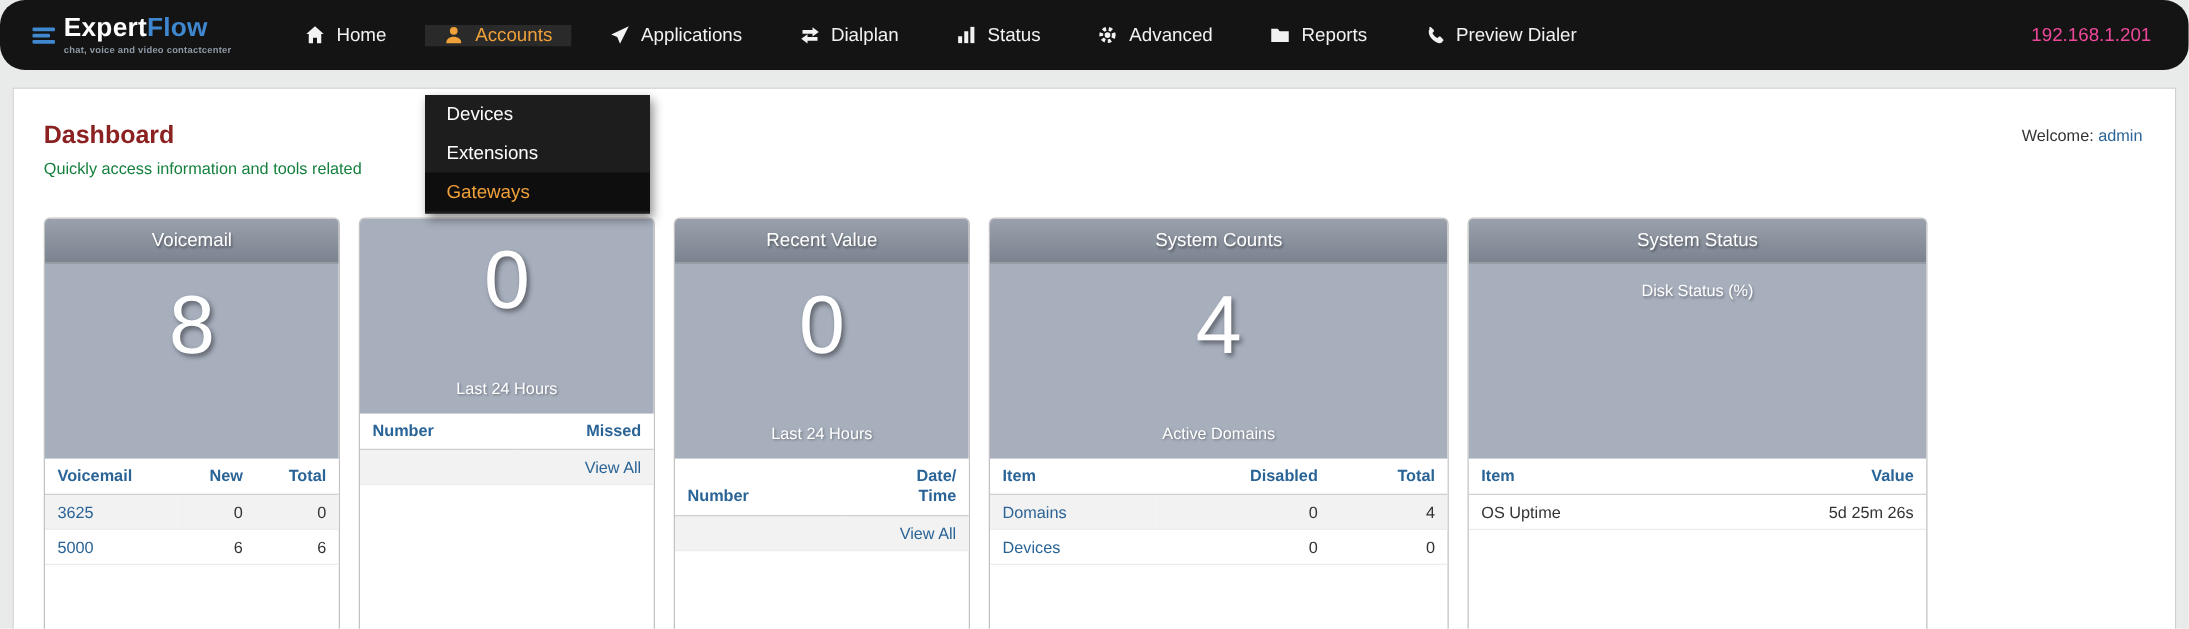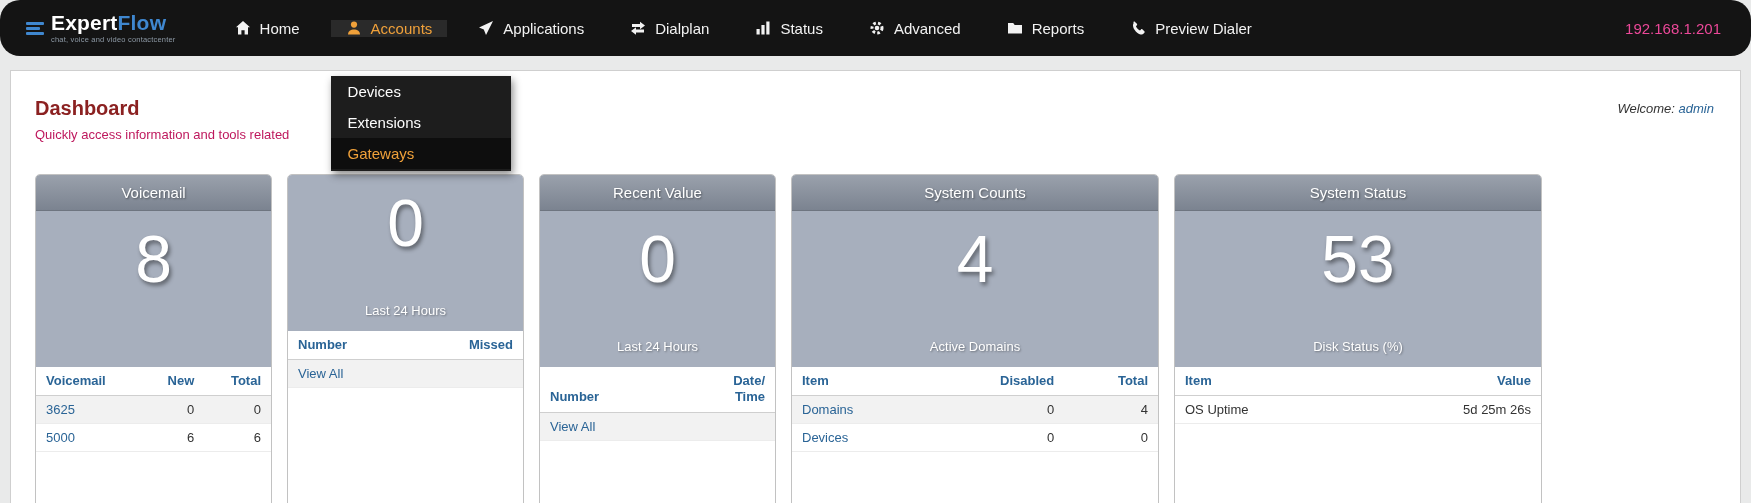--- a/index.html
+++ b/index.html
@@ -10,39 +10,39 @@
   
   .navbar { height:56px; background:#141414; display:flex; align-items:center; color:#fff; padding:0 30px 0 26px; position:relative; z-index:50;border-radius:20px; }
   .logo { display:flex; align-items:center; margin-right:44px; gap:7px; }
   .logo-icon { width:18px; height:18px; display:flex; flex-direction:column; justify-content:center; gap:2px; }
   .logo-icon span { display:block; height:3px; background:#3f87cf; border-radius:1px; }
   .logo-icon span:nth-child(2){ width:80%; }
   .logo-text-wrap { display:flex; flex-direction:column; line-height:1; }
   .logo-main { font-size:21px; font-weight:bold; letter-spacing:0.2px; }
   .logo-main .p1 { color:#ffffff; }
   .logo-main .p2 { color:#3f87cf; }
-  .logo-tagline { font-size:7.5px; color:#8d99a5; margin-top:3px; letter-spacing:0.2px; }
+  .logo-tagline { font-size:7.5px; color:#8d99a5; margin-top:3px; letter-spacing:0.2px;font-weight:bold; }
 
   .nav-items { display:flex; align-items:stretch;gap:16px; }
   .nav-item { display:flex; align-items:center; gap:9px; padding:0 15px; font-size:15px; color:#f2f2f2; cursor:pointer; position:relative; }
   .nav-item svg { width:16px; height:16px; fill:currentColor; }
   .nav-item.active { background:#2a2a2a; color:#f0a13a; }
 
   .server { margin-left:auto; display:flex; align-items:center; font-size:15px; color:#ec4899; }
 
   
   .dropdown { position:absolute; top:56px; left:0; width:180px; background:#1d1d1d; box-shadow:2px 4px 8px rgba(0,0,0,0.45); z-index:60; padding-bottom:2px; }
   .dropdown-item { display:block; padding:7px 17px; font-size:15px; color:#fdfdfd; cursor:pointer; }
   .dropdown-item.highlighted { background:#0e0e0e; color:#f0a13a; }
 
   
   .panel { position:relative; margin:14px 10px 0; background:#fff; border:1px solid #cfcfcf; min-height:520px; padding:26px 24px 20px; }
   .page-title { font-size:20px; font-weight:bold; color:#8b2121; }
-  .page-subtitle { font-size:13px; color:#be185d; margin-top:7px; }
-  .welcome { position:absolute; top:30px; right:26px; font-size:13px; color:#333;font-style:italic; }
+  .page-subtitle { font-size:13px; color:#15803d; margin-top:7px; }
+  .welcome { position:absolute; top:30px; right:26px; font-size:13px; color:#333; }
   .welcome a { color:#2a6496; }
 
   
   .cards { display:flex; gap:15px; margin-top:32px; }
   .card { background:#fff; border:1px solid #c2c2c2; border-radius:5px 5px 0 0; overflow:hidden; height:360px; }
   .card.narrow { width:237px; }
   .card.wide { width:368px; }
   .card-header { height:36px; line-height:35px; text-align:center; color:#fff; font-size:15px;
       background:linear-gradient(#9aa1ac, #7b8390); border-bottom:1px solid #6e7580;
       text-shadow:1px 1px 2px rgba(0,0,0,0.4); }
@@ -53,21 +53,21 @@
   .card-number-label { font-size:13px; color:#fff; text-shadow:1px 1px 2px rgba(0,0,0,0.35); }
 
   table.card-table { width:100%; border-collapse:collapse; font-size:13px; }
   .card-table th { color:#2a6496; font-weight:bold; padding:6px 10px; border-bottom:1px solid #cfcfcf;
       background:#fff; line-height:1.25; vertical-align:bottom; }
   .card-table td { padding:6px 10px; color:#333; border-bottom:1px solid #ececec; }
   .card-table tr.striped td { background:#f2f2f2; }
   .al { text-align:left; }
   .ar { text-align:right; white-space:pre-line; }
   .cell-link { color:#2a6496; }
-  .view-all-row td { text-align:left; }
+  .view-all-row td { text-align:right; }
   .view-all-row a { color:#2a6496; }
 </style>
 </head>
 <body>
 
 <div class="navbar">
   <div class="logo">
     <div class="logo-icon">
         <span></span>
         <span></span>
@@ -256,21 +256,20 @@
             <td class="ar">0</td>
             <td class="ar">0</td>
           </tr>
         </tbody>
       </table>
     </div>
 
     <div class="card wide">
       <div class="card-header">System Status</div>
       <div class="card-number-area">
-        <div class="card-number">53</div>
         <div class="card-number-label">Disk Status (%)</div>
       </div>
       <table class="card-table">
         <thead>
             <tr>
           <th class="al">Item</th>
           <th class="ar">Value</th>
         </tr>
           </thead>
         <tbody>

